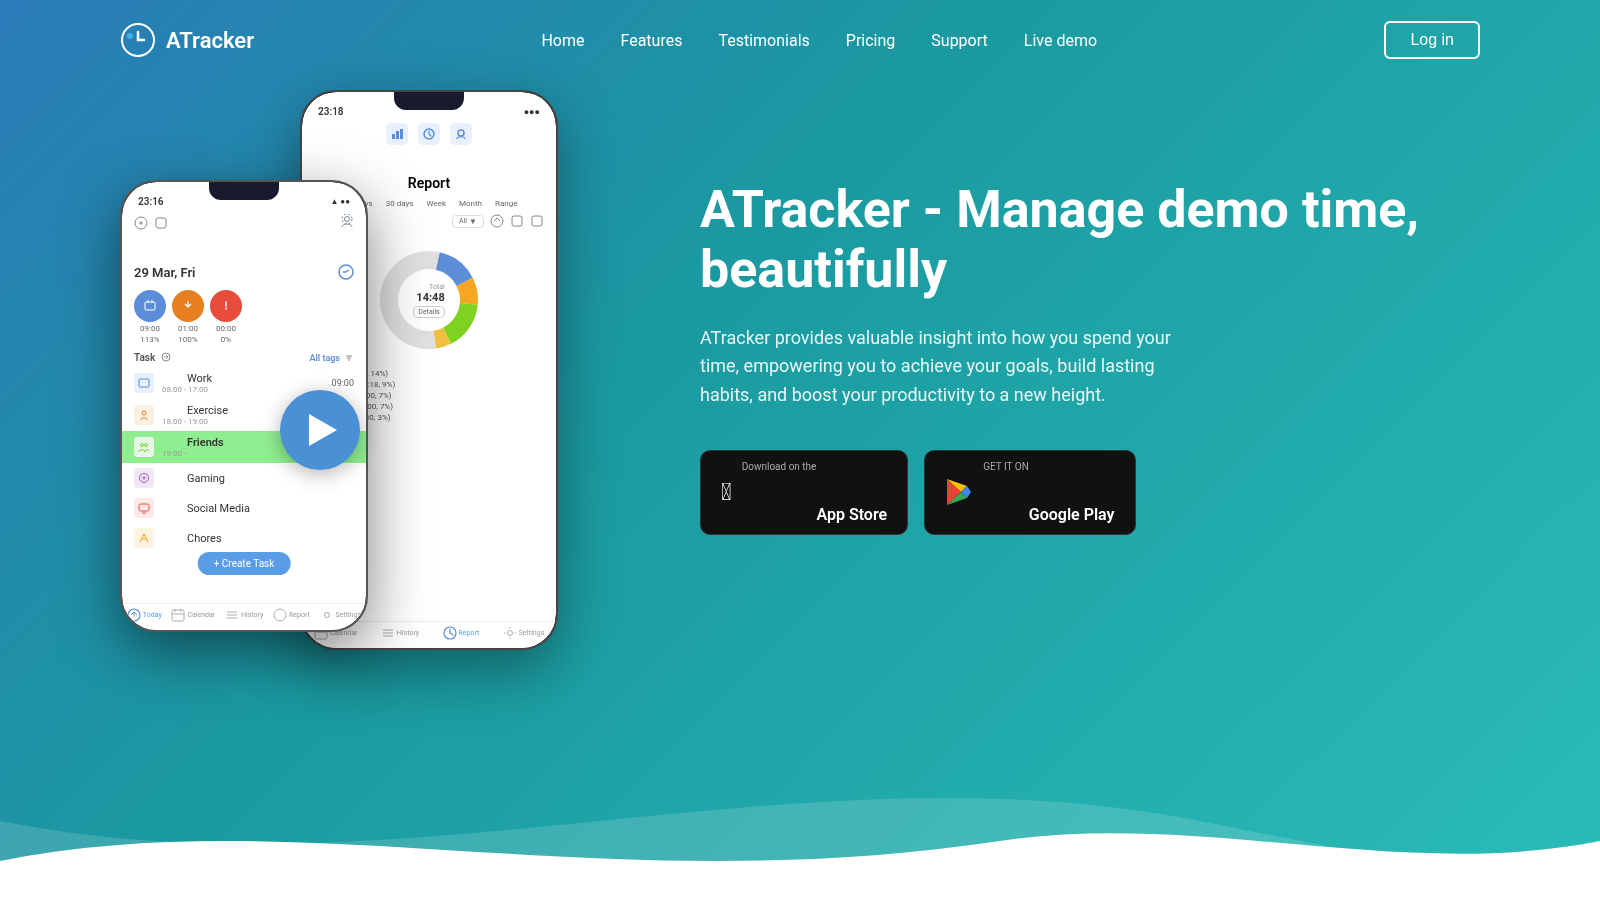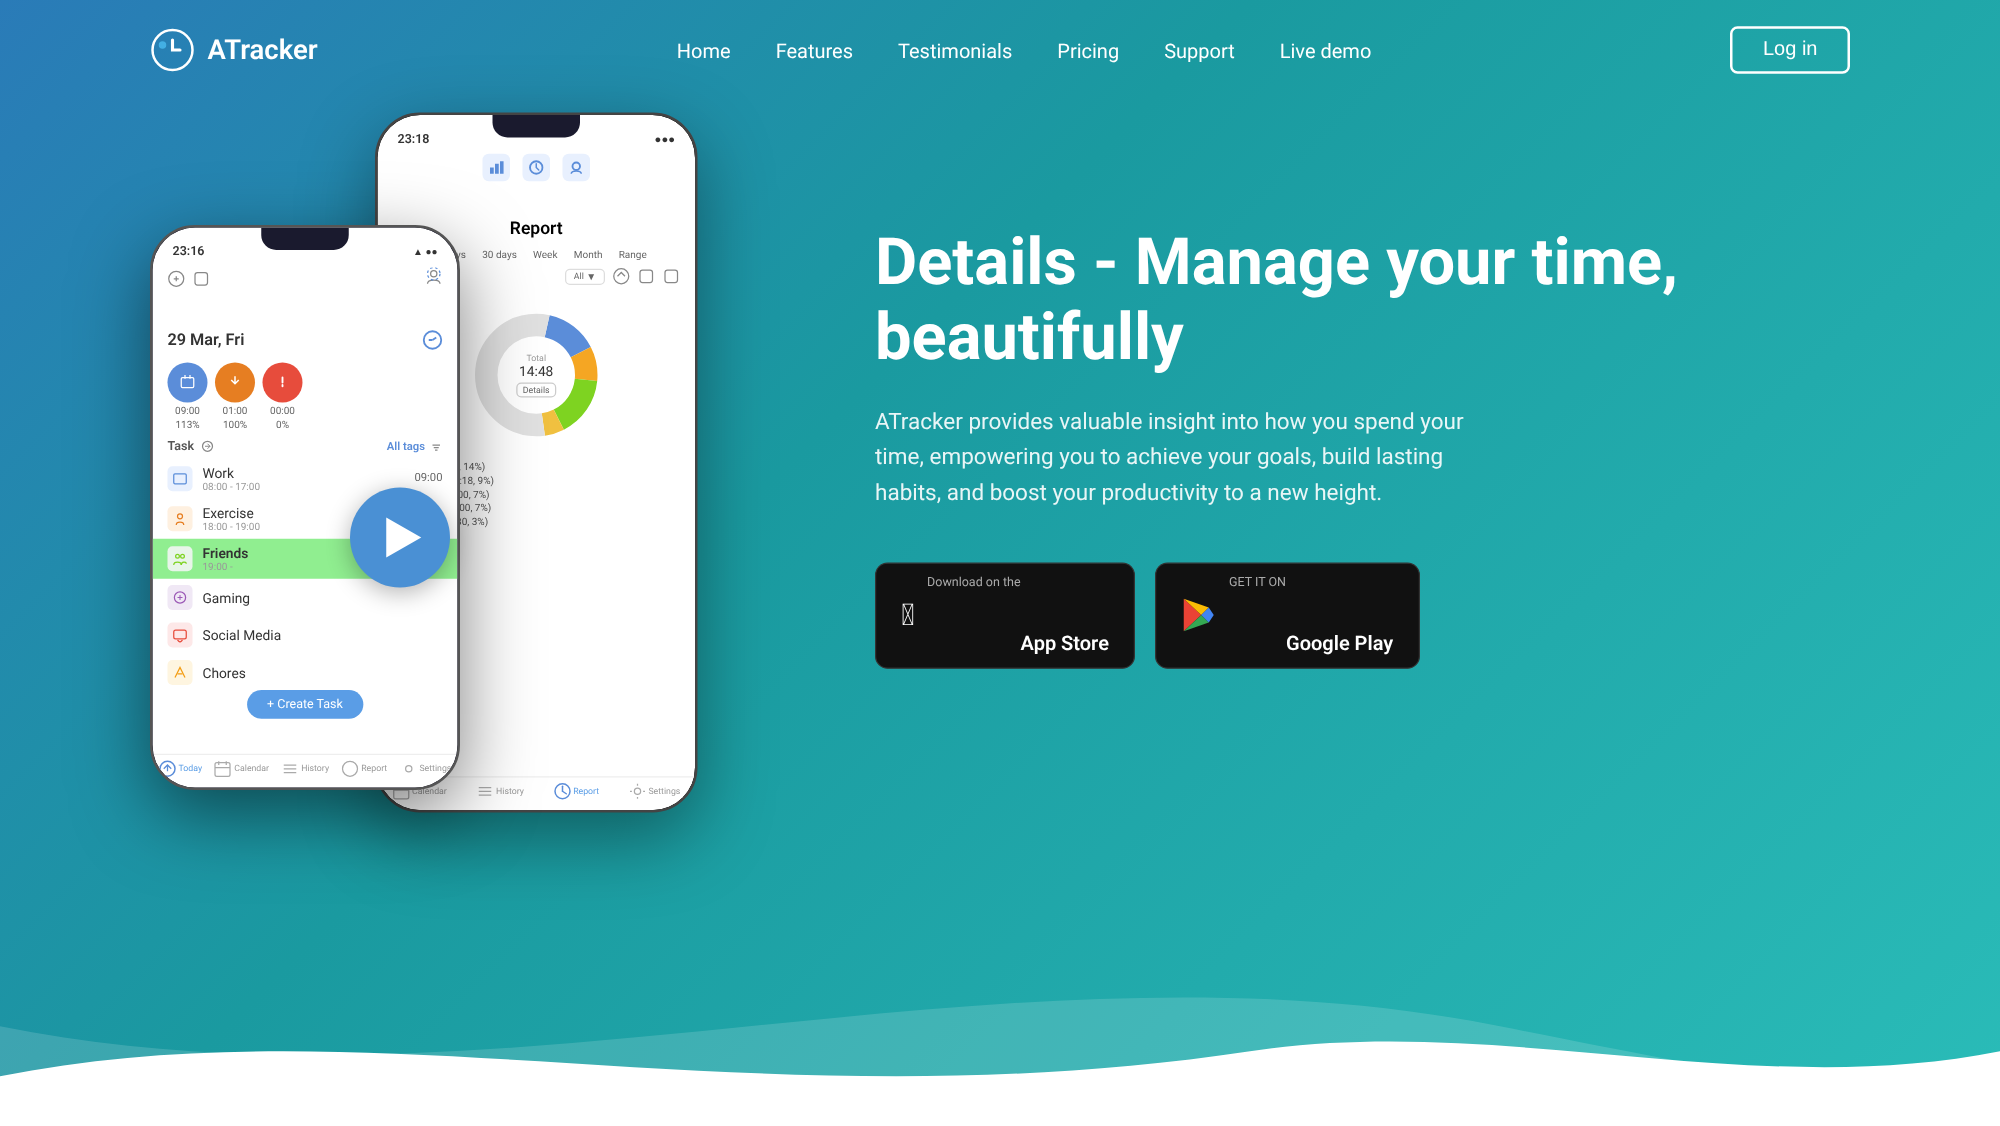--- a/index.html
+++ b/index.html
@@ -217,20 +217,21 @@
       display: flex;
       align-items: center;
       justify-content: center;
       font-size: 9px;
     }
 
     .task-name {
       font-size: 11px;
       color: #333;
       flex: 1;
+      margin-left: 25px;
     }
 
     .task-time {
       font-size: 9px;
       color: #666;
     }
 
     .task-time-range {
       font-size: 8px;
       color: #999;
@@ -306,26 +307,26 @@
     .donut-container {
       display: flex;
       justify-content: center;
       align-items: center;
       padding: 8px 0;
       position: relative;
     }
 
     .donut-center {
       position: absolute;
-      text-align: center;
+      text-align: right;
       font-size: 8px;
     }
 
     .donut-center .total-label { color: #999; font-size: 7px; }
-    .donut-center .total-time { font-size: 11px; font-weight: normal; color: #333; }
+    .donut-center .total-time { font-size: 11px; font-weight: bold; color: #333; }
 
     .chart-legend {
       padding: 0 12px;
       font-size: 8px;
       color: #555;
     }
 
     .legend-item {
       display: flex;
       align-items: center;
@@ -823,21 +824,21 @@
       </div>
     </div>
 
     <div class="play-overlay" style="left: 200px; top: 340px;">
       <div class="play-triangle"></div>
     </div>
 
   </div>
 
   <div class="hero-text">
-    <h1 class="hero-title">Details - Manage your time, beautifully</h1>
+    <h1 class="hero-title">ATracker - Manage demo time, beautifully</h1>
     <p class="hero-subtitle">ATracker provides valuable insight into how you spend your time, empowering you to achieve your goals, build lasting habits, and boost your productivity to a new height.</p>
     <div class="store-buttons">
       <a class="store-btn" href="#">
         <span class="apple-icon"></span>
         <div class="store-btn-text">
           <span class="store-btn-label">Download on the</span>
           <span class="store-btn-name">App Store</span>
         </div>
       </a>
       <a class="store-btn" href="#">

